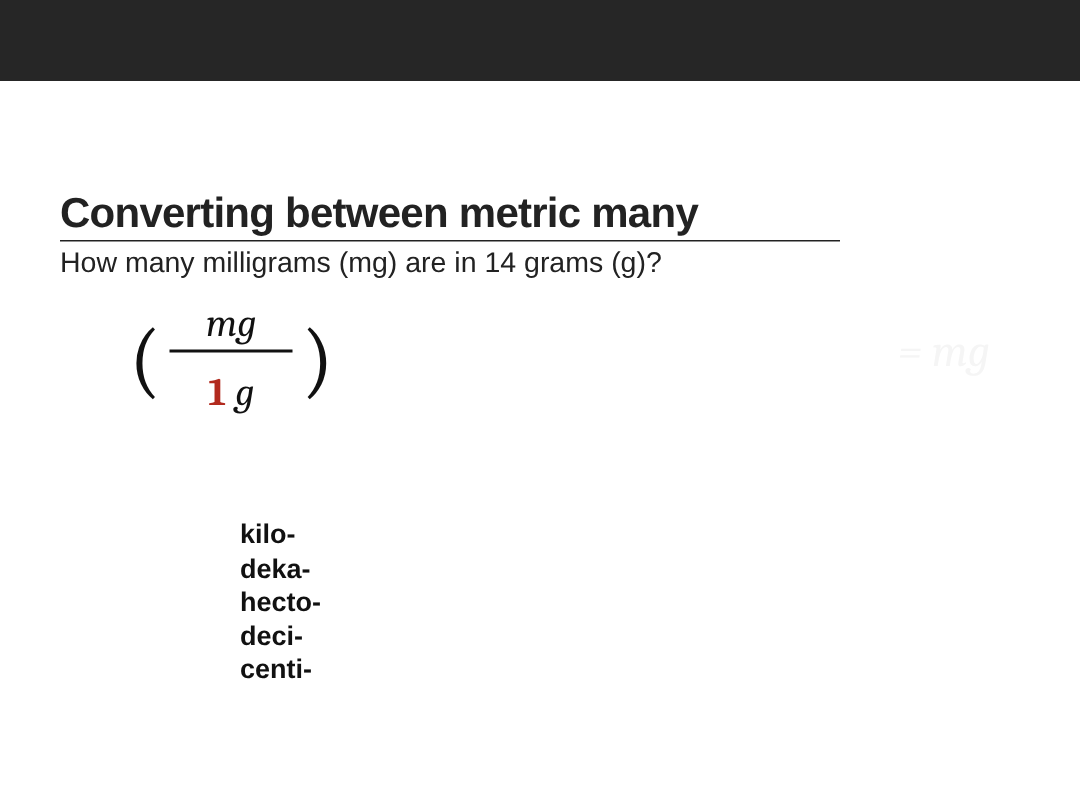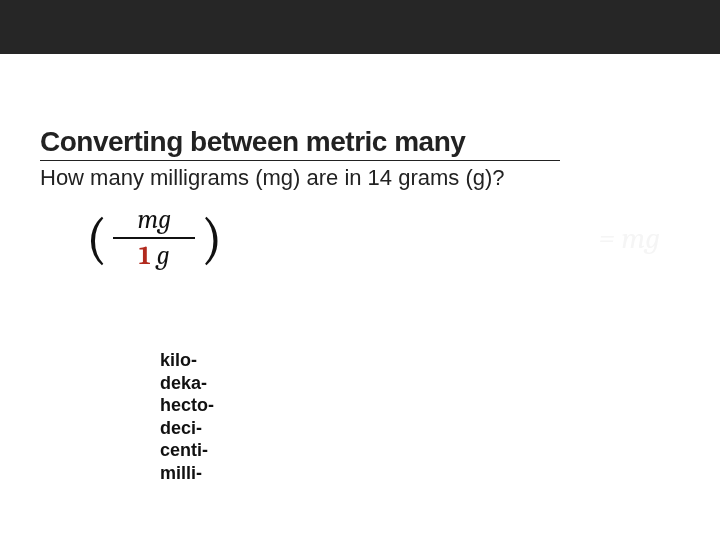--- a/index.html
+++ b/index.html
@@ -27,21 +27,21 @@
     padding-bottom: 2px;
   }
   .title {
     font-size: 28px;
     font-weight: bold;
     color: #222;
     letter-spacing: -0.5px;
   }
   .question {
     margin-top: 4px;
-    font-size: 22px;
+    font-size: 19px;
     color: #222;
   }
   .equation-row {
     margin-top: 12px;
     width: 620px;
     position: relative;
     height: 90px;
   }
   .eq-left {
     position: absolute;
@@ -80,21 +80,21 @@
     text-align: center;
     white-space: nowrap;
   }
   .frac-top {
     color: #111;
     border-bottom: 2px solid #111;
     font-weight: 500;
   }
   .frac-bot {
     color: #111;
-    padding-top: 2px;
+    padding-top: 12px;
     font-weight: 500;
   }
   .frac-bot .red1 {
     color: #b22a1e;
     font-style: normal;
     font-weight: bold;
     margin-right: 6px;
   }
   .eq-right {
     position: absolute;
@@ -163,18 +163,15 @@
     </div>
     <div class="prefix-row">
       <span>hecto-</span>
     </div>
     <div class="prefix-row">
       <span>deci-</span>
     </div>
     <div class="prefix-row">
       <span>centi-</span>
     </div>
-    <div class="prefix-row">
-      <span>milli-</span>
-    </div>
   </div>
 
 </div>
 
 </body></html>

